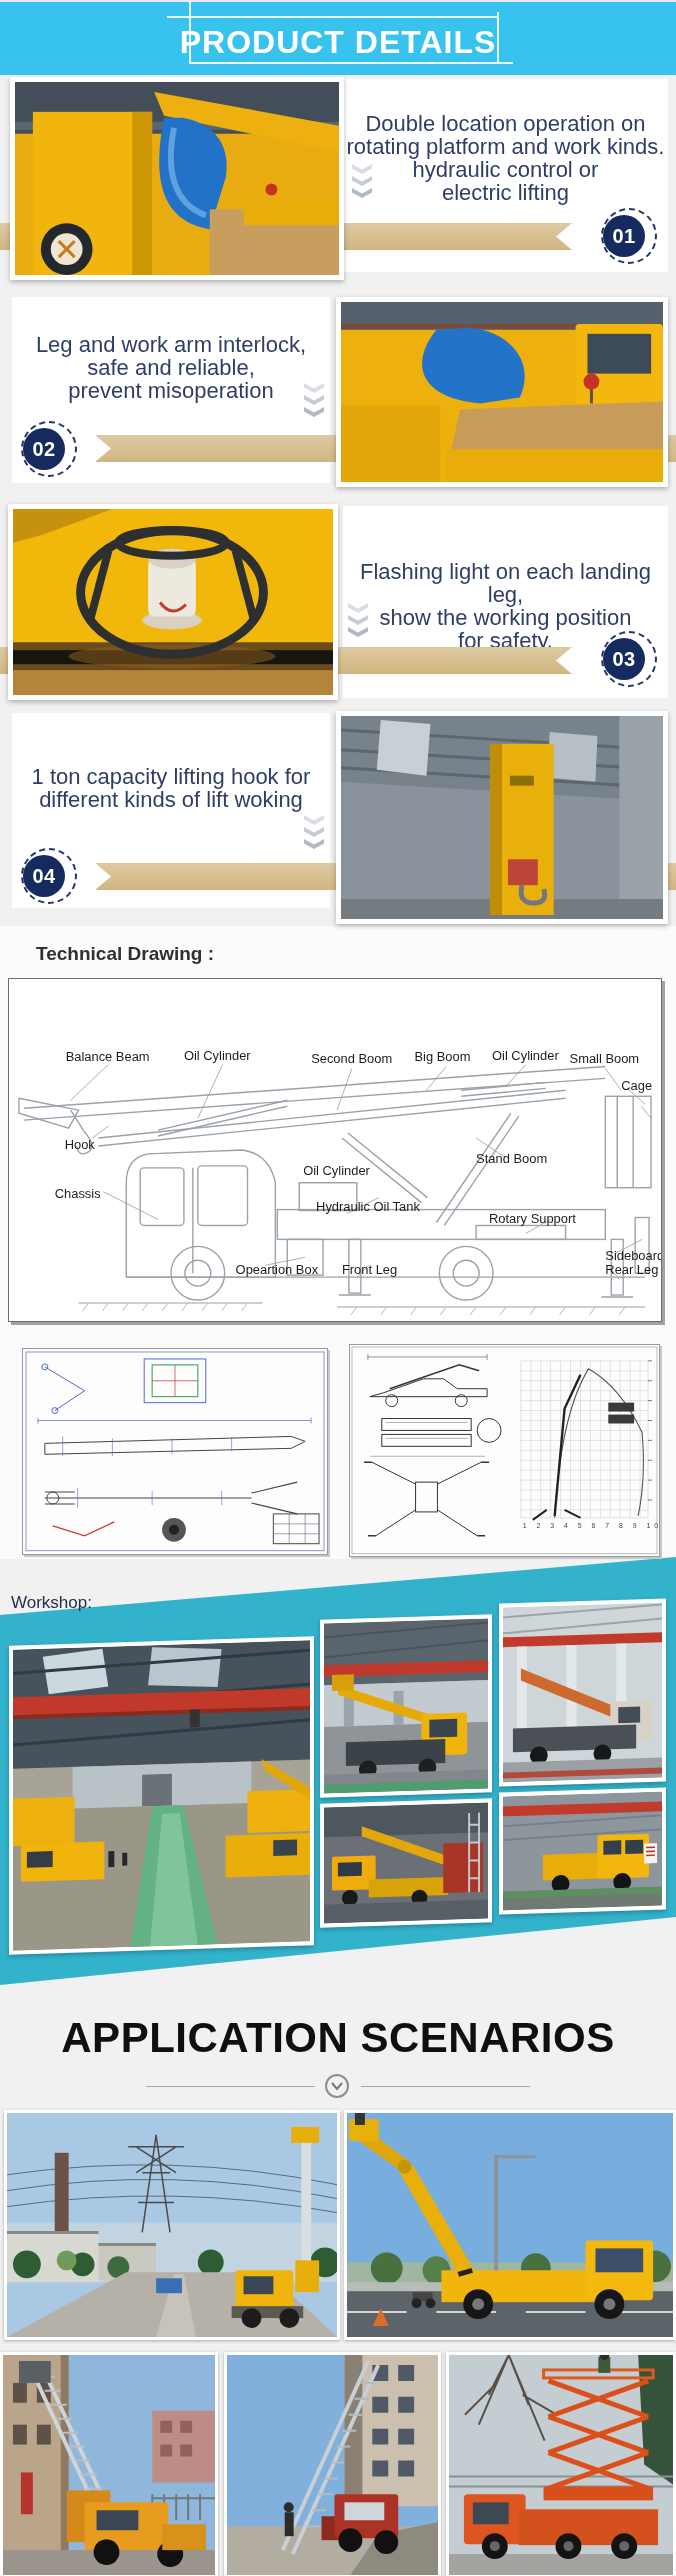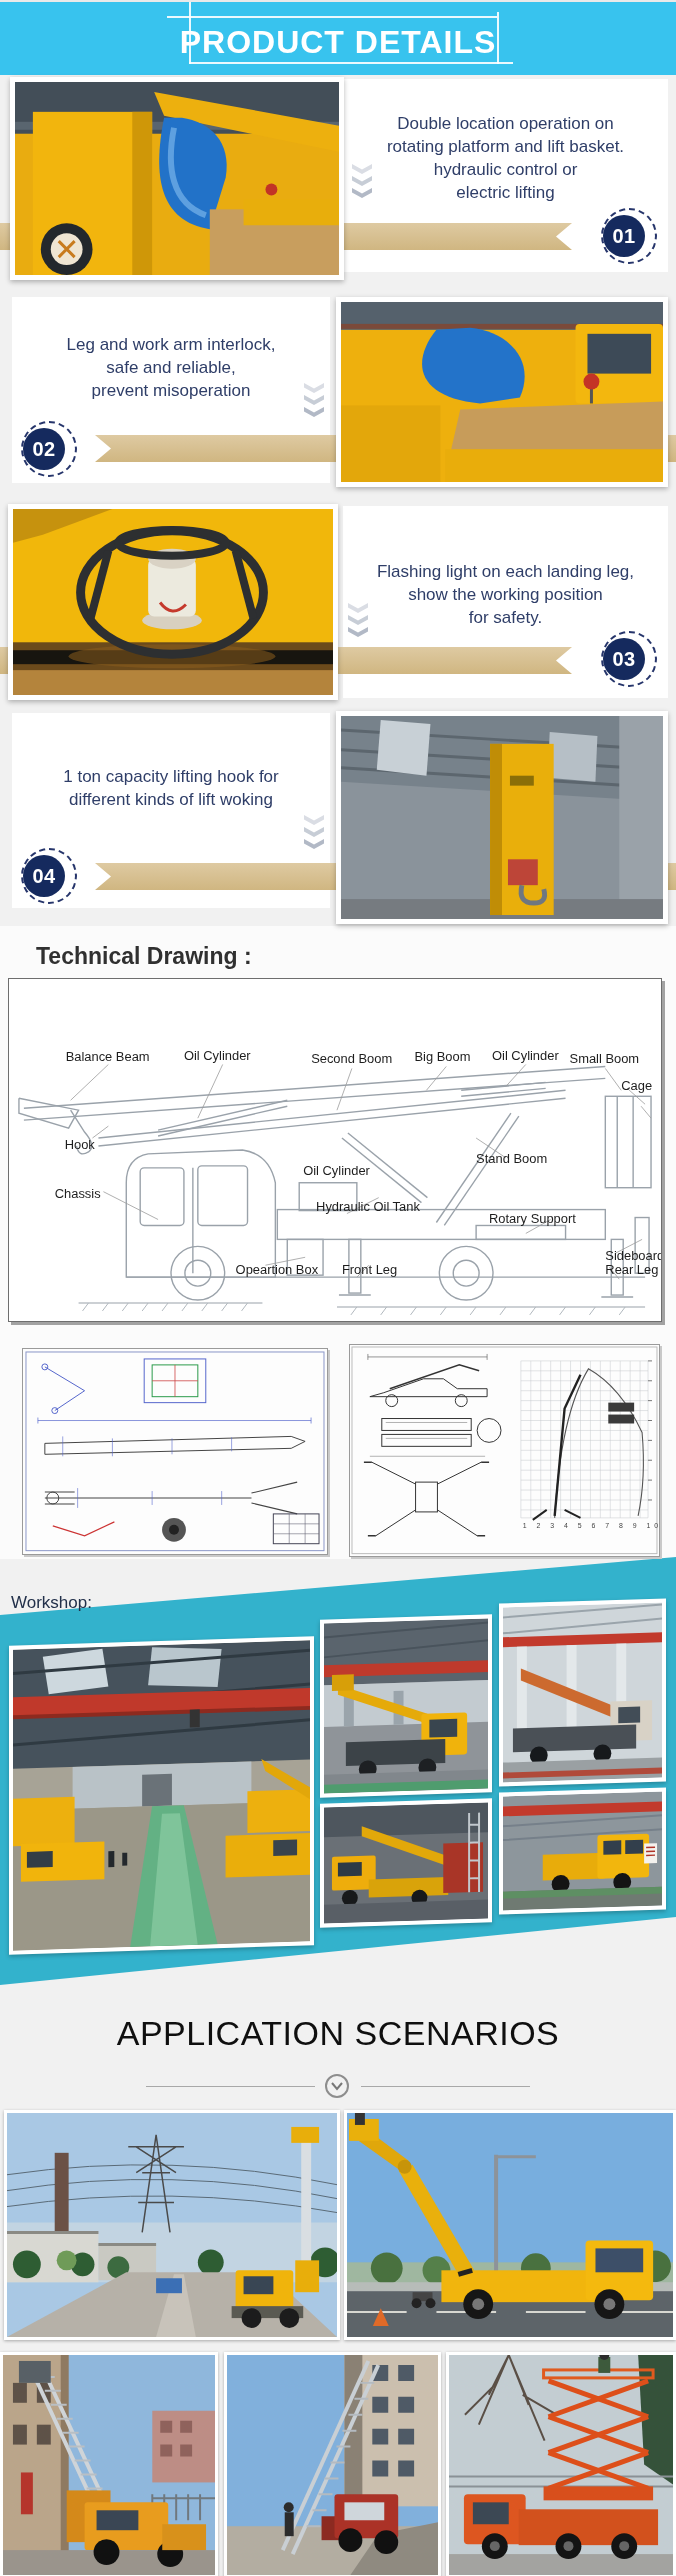--- a/index.html
+++ b/index.html
@@ -1,49 +1,49 @@
 <!DOCTYPE html>
 <html><head>
 <meta charset="utf-8">
 <style>
   html,body{margin:0;padding:0;background:#e9e9e9;font-family:"Liberation Sans",sans-serif;}
   #page{position:relative;width:676px;height:2576px;margin:2px auto;background:#f1f1f1;overflow:hidden;}
   .panel{position:absolute;background:#ffffff;z-index:1;}
   .photo{position:absolute;background:#fff;padding:5px;box-sizing:border-box;
          box-shadow:0 2px 5px rgba(0,0,0,.28);z-index:3;}
   .photo>svg,.wphoto>svg,.aphoto>svg{display:block;width:100%;height:100%;}
-  .ftext{color:#2f3e68;font-size:17px;line-height:23px;text-align:center;font-weight:400;}
+  .ftext{color:#2f3e68;font-size:22px;line-height:23px;text-align:center;font-weight:400;}
   .ribbon{position:absolute;height:27px;background:linear-gradient(180deg,#decaa2,#d0b681);z-index:2;}
   .notch-r{clip-path:polygon(0 0,100% 0,calc(100% - 16px) 50%,100% 100%,0 100%);}
   .notch-l{clip-path:polygon(0 0,100% 0,100% 100%,0 100%,16px 50%);}
   .badge{position:absolute;width:52px;height:52px;border:2px dashed #26356b;border-radius:50%;
          display:flex;align-items:center;z-index:4;}
   .badge>div{width:42px;height:42px;border-radius:50%;background:#152a5e;color:#fff;font-weight:bold;
          font-size:20px;display:flex;align-items:center;justify-content:center;letter-spacing:0.5px;}
   .arrows{position:absolute;z-index:4;display:flex;flex-direction:column;gap:2px;}
   .arrows i{display:block;width:20px;height:10px;clip-path:polygon(0 0,50% 55%,100% 0,100% 45%,50% 100%,0 45%);}
   .arrows i:nth-child(1){background:#dadde4;}
   .arrows i:nth-child(2){background:#c7cdd6;}
   .arrows i:nth-child(3){background:#b2b9c6;}
   #header{position:absolute;left:0;top:0;width:676px;height:73px;background:#38c3ee;z-index:2;}
   .hline{position:absolute;background:rgba(255,255,255,.9);}
   #header-title{position:absolute;left:0;right:0;top:22px;text-align:center;color:#fff;
          font-size:32px;font-weight:bold;letter-spacing:1px;}
-  #tech-heading{position:absolute;left:36px;top:941px;font-size:23px;font-weight:bold;color:#303030;}
+  #tech-heading{position:absolute;left:36px;top:941px;font-size:19px;font-weight:bold;color:#303030;}
   #tech-box{position:absolute;left:8px;top:976px;width:654px;height:344px;background:#fff;
          border:1px solid #6e6e6e;box-shadow:3px 3px 0 #a2a2a2;box-sizing:border-box;z-index:2;}
   .cadbox{position:absolute;background:#fdfdfd;border:1px solid #9a9a9a;box-shadow:2px 2px 0 #c9c9c9;
          box-sizing:border-box;z-index:2;}
   #teal-band{position:absolute;left:0;top:1549px;width:676px;height:437px;background:#33b2cc;
          clip-path:polygon(0 64px,100% 6px,100% 366px,0 434px);z-index:1;}
   #workshop-label{position:absolute;left:11px;top:1591px;font-size:17px;color:#22304a;z-index:2;}
   .wphoto{position:absolute;background:#fff;padding:4px;box-sizing:border-box;z-index:3;
          transform:skewY(-1.8deg);box-shadow:0 2px 4px rgba(0,0,0,.25);}
-  #app-heading{position:absolute;left:0;right:0;top:2012px;text-align:center;font-size:34px;
-         font-weight:normal;color:#0f0f0f;letter-spacing:0.5px;}
+  #app-heading{position:absolute;left:0;right:0;top:2012px;text-align:center;font-size:42px;
+         font-weight:bold;color:#0f0f0f;letter-spacing:0.5px;}
   .divline{position:absolute;top:2084px;height:1px;background:#a8a8a8;}
   #div-circle{position:absolute;left:325px;top:2072px;width:24px;height:24px;border:2px solid #8d8d8d;
          border-radius:50%;background:#f1f1f1;box-sizing:border-box;display:flex;align-items:center;justify-content:center;z-index:2;}
   .aphoto{position:absolute;background:#fff;padding:3px;box-sizing:border-box;
          box-shadow:0 1px 3px rgba(0,0,0,.3);z-index:2;}
   #white-band{position:absolute;left:0;top:924px;width:676px;height:633px;background:#fbfbfb;}
   .tl{font-size:13px;fill:#1e1e1e;}
   .thin{stroke:#9aa2aa;stroke-width:1.4;fill:none;}
   .lead{stroke:#9b9b9b;stroke-width:.8;}
 </style>
@@ -57,21 +57,21 @@
     <div class="hline" style="left:167px;top:14px;width:330px;height:2px;"></div>
     <div class="hline" style="left:497px;top:10px;width:2px;height:52px;"></div>
     <div class="hline" style="left:189px;top:60px;width:324px;height:2px;"></div>
     <div id="header-title">PRODUCT DETAILS</div>
   </div>
 
   <div class="ribbon notch-r" style="left:0;top:221px;width:572px;"></div>
   <div class="panel" style="left:343px;top:77px;width:325px;height:193px;">
     <div class="ftext" style="padding-top:33px;">
       <div>Double location operation on</div>
-      <div>rotating platform and lift basket.</div>
+      <div>rotating platform and work kinds.</div>
       <div>hydraulic control or</div>
       <div>electric lifting</div>
     </div>
   </div>
   <div class="arrows" style="left:352px;top:162px;">
       <i></i>
       <i></i>
       <i></i>
     </div>
   <div class="badge" style="left:601px;top:206px;">

